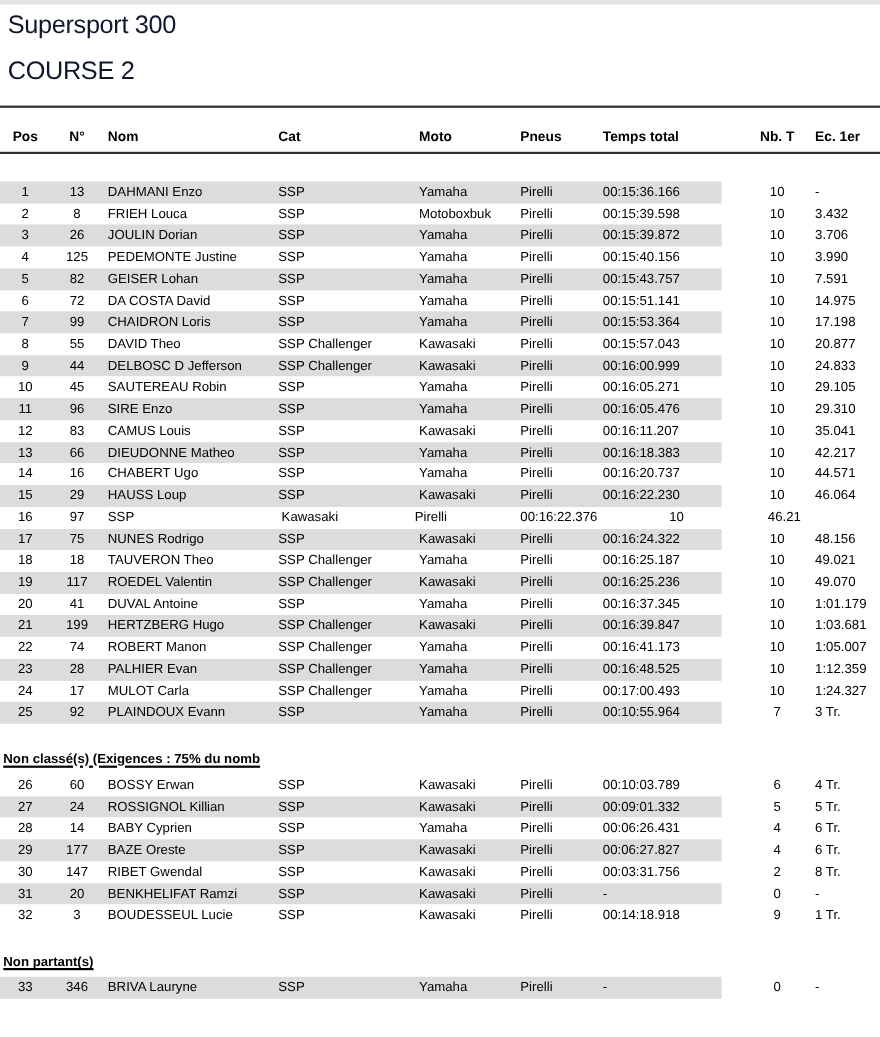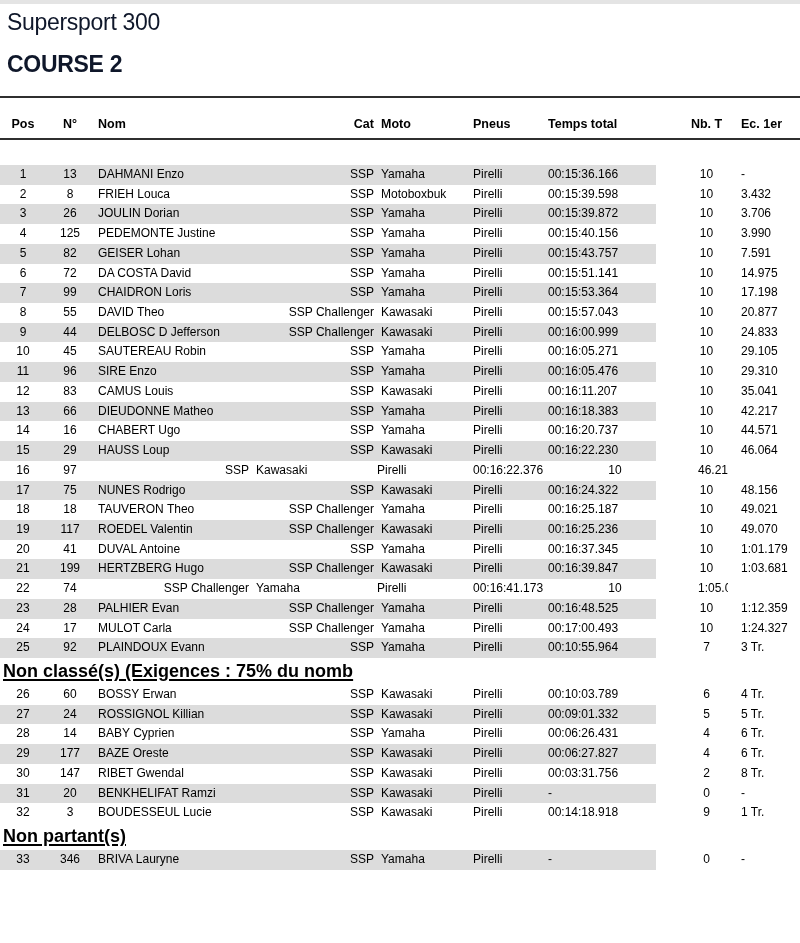--- a/index.html
+++ b/index.html
@@ -4,48 +4,48 @@
 <style>
   html,body { margin:0; padding:0; background:#ffffff; }
   #page {
     position:relative; width:800px; height:943px; margin:0 auto;
     background:#fff; overflow:hidden;
     font-family:"Liberation Sans", sans-serif; color:#000;
   }
   .top-strip { position:absolute; left:0; top:0; width:800px; height:4px; background:var(--strip,#e4e4e4); }
   .title { position:absolute; left:7px; font-size:23px; line-height:28px; letter-spacing:-0.3px; color:#0f172a; }
   #event-title { top:8px; }
-  #race-title  { top:50px;font-weight:bold; }
+  #race-title  { top:50px; }
   .rule { position:absolute; left:0; width:800px; height:2px; background:var(--rule,#2f2f2f); }
   #rule-top { top:96px; }
   #rule-head { top:138px; }
   .grid {
     display:grid;
     grid-template-columns:46px 48px 155px 125px 96px 75px 140px 43px 72px;
     width:656px;
   }
   .grid > div { white-space:nowrap; overflow:hidden; }
   .c-pos, .c-num, .c-nbt { text-align:center; }
   .c-nom   { padding-left:4px; }
-  .c-cat   { padding-left:4px;text-align:right; }
+  .c-cat   { padding-left:4px; }
   .c-moto  { padding-left:7px; }
   .c-pneus { padding-left:3px; }
   .c-temps { padding-left:3px; }
   .c-ec    { padding-left:13px; }
   #thead {
     position:absolute; top:112px; left:0; height:24px;
     align-items:end; font-weight:bold; font-size:12.5px; padding-bottom:0;
   }
   #thead > div { line-height:24px; }
   #content { position:absolute; top:165px; left:0; width:800px; }
   .row { height:19.72px; line-height:19.72px; font-size:12px; }
   .row.shaded { background:var(--shade,#dcdcdc); }
   .sec-header {
-    margin-top:4px; margin-bottom:4px; padding-left:3px;
-    font-size:18px; line-height:19px; font-weight:bold;
+    margin-top:23px; margin-bottom:4px; padding-left:3px;
+    font-size:12px; line-height:19px; font-weight:bold;
     text-decoration:underline; text-decoration-thickness:1.5px; text-underline-offset:2px;
     white-space:nowrap; overflow:hidden;
   }
 </style>
 </head>
 <body>
 
 <div id="page" style="--shade: #dcdcdc; --rule: #2f2f2f; --strip: #e4e4e4;">
   <div class="top-strip"></div>
   <div class="title" id="event-title">Supersport 300</div>
@@ -290,20 +290,21 @@
         <div class="c-cat">SSP Challenger</div>
         <div class="c-moto">Kawasaki</div>
         <div class="c-pneus">Pirelli</div>
         <div class="c-temps">00:16:39.847</div>
         <div class="c-nbt">10</div>
         <div class="c-ec">1:03.681</div>
       </div>
       <div class="grid row">
         <div class="c-pos">22</div>
         <div class="c-num">74</div>
+        <div class="c-nom">ROBERT Manon</div>
         <div class="c-cat">SSP Challenger</div>
         <div class="c-moto">Yamaha</div>
         <div class="c-pneus">Pirelli</div>
         <div class="c-temps">00:16:41.173</div>
         <div class="c-nbt">10</div>
         <div class="c-ec">1:05.007</div>
       </div>
       <div class="grid row shaded">
         <div class="c-pos">23</div>
         <div class="c-num">28</div>

